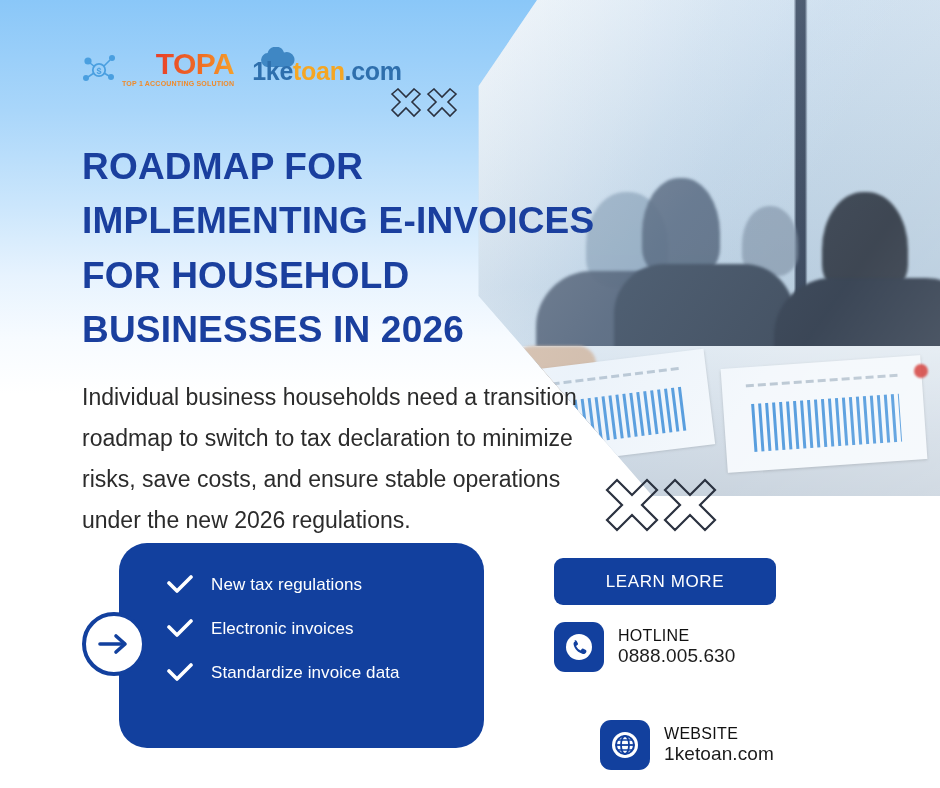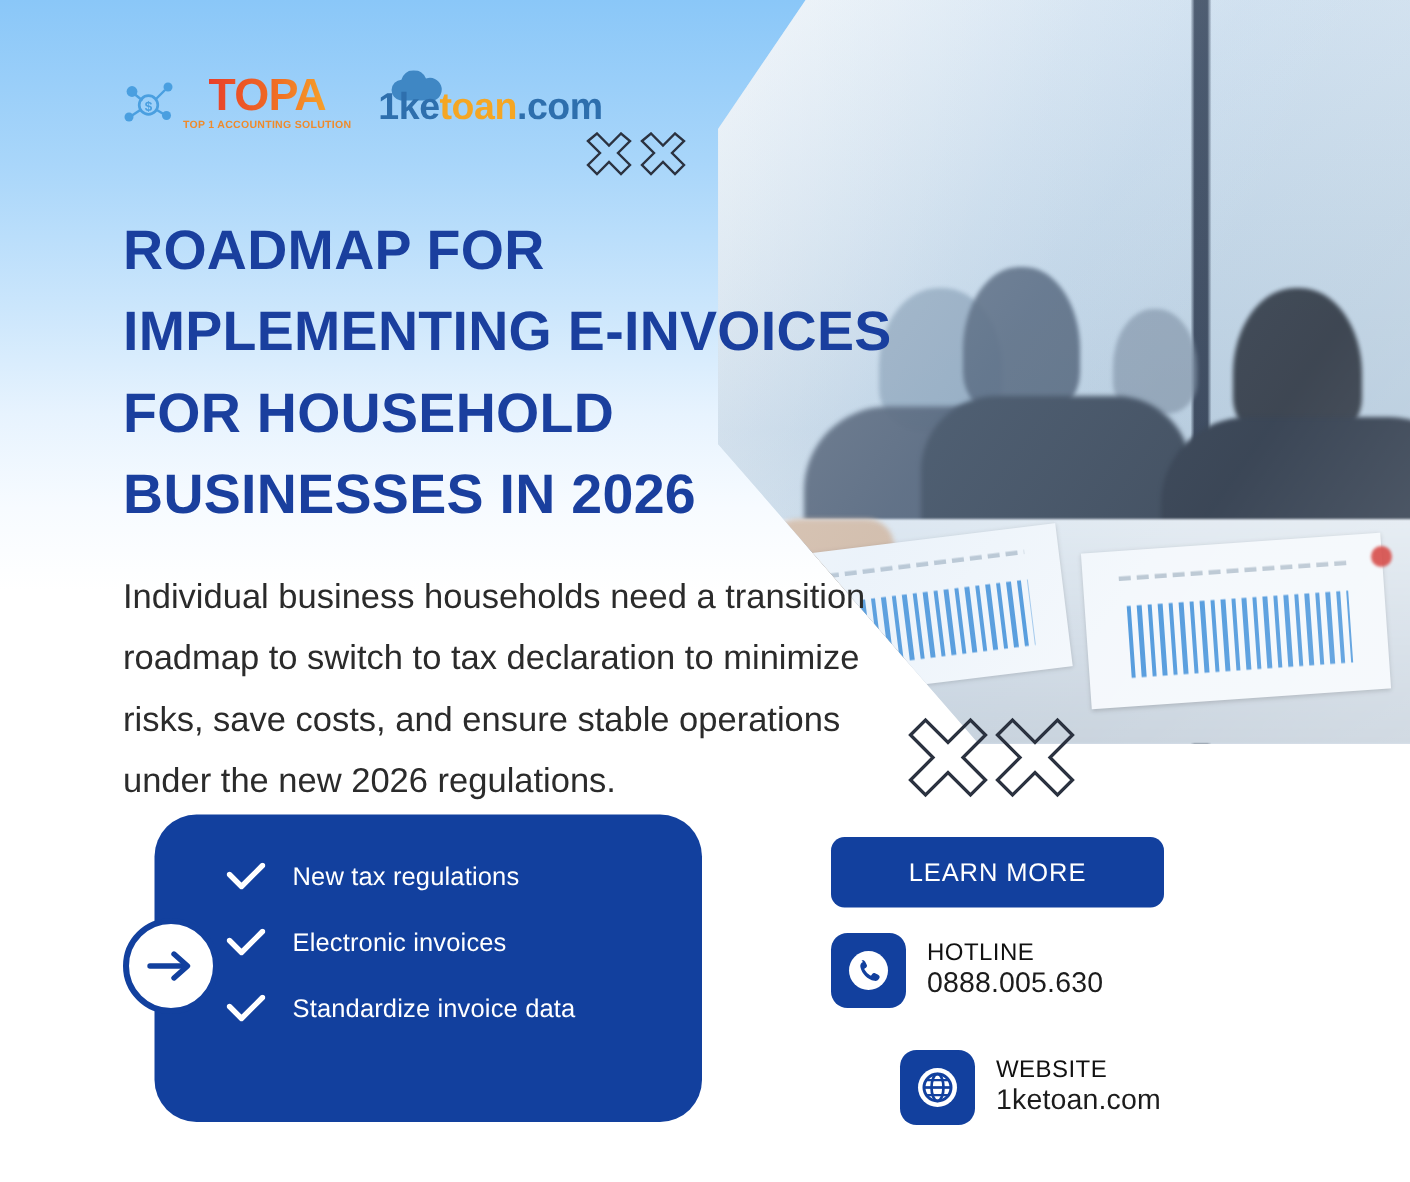--- a/index.html
+++ b/index.html
@@ -68,21 +68,21 @@
   .ph-glass{ position:absolute; inset:0; background:linear-gradient(125deg, rgba(255,255,255,.34) 0%, rgba(190,215,240,.16) 44%, rgba(255,255,255,.06) 70%, rgba(255,255,255,.2) 100%);}
 
   
   .xmark{ position:absolute; }
   .xmark svg{ display:block; }
 
   
   .logos{ position:absolute; left:82px; top:50px; display:flex; align-items:center; gap:18px;}
   .logo-topa{ display:flex; align-items:flex-end; gap:4px;}
   .topa-mark{ width:36px; height:34px; }
-  .topa-text-wrap{ display:flex; flex-direction:column; align-items:center; }
+  .topa-text-wrap{ display:flex; flex-direction:column; align-items:flex-end; }
   .topa-word{
     font-size:30px; font-weight:bold; letter-spacing:-.5px; line-height:.96;
     background:linear-gradient(90deg,#e8402a 0%, #ef6a24 55%, #f6a02a 100%);
     -webkit-background-clip:text; background-clip:text; color:transparent;
   }
   .topa-tag{ font-size:7px; font-weight:bold; letter-spacing:.2px; color:#f08a2a; white-space:nowrap; margin-top:1px;}
   .logo-1ketoan{ display:flex; align-items:center; position:relative; padding-top:6px;}
   .cloud{ position:absolute; left:6px; top:-4px; width:40px; height:22px;}
   .kt-word{ font-size:25px; font-weight:bold; letter-spacing:-.3px; position:relative; z-index:2;}
   .kt-b{ color:#2e6fad; }
@@ -97,21 +97,21 @@
   .headline span{ display:block; }
 
   
   .body-copy{
     position:absolute; left:82px; top:377px; width:530px;
     color:#2b2b2b; font-size:23px; line-height:1.78;
   }
 
   
   .features{
-    position:absolute; left:103px; top:543px; width:365px; height:205px;
+    position:absolute; left:119px; top:543px; width:365px; height:205px;
     background:#12409e; border-radius:28px;
   }
   .feat-list{ position:absolute; left:48px; top:20px; right:14px; }
   .feat-item{ display:flex; align-items:center; height:44px; gap:18px; }
   .feat-check{ width:26px; height:20px; flex:0 0 26px; }
   .feat-label{ color:#ffffff; font-size:17px; letter-spacing:.1px; }
 
   .arrow-badge{
     position:absolute; left:82px; top:612px; width:64px; height:64px;
     background:#ffffff; border:4px solid #12409e; border-radius:50%;
@@ -120,21 +120,21 @@
 
   
   .cta{
     position:absolute; left:554px; top:558px; width:222px; height:47px;
     background:#12409e; border-radius:9px;
     display:flex; align-items:center; justify-content:center;
     color:#ffffff; font-size:17px; font-weight:normal; letter-spacing:.6px;
   }
   .contact{ position:absolute; left:554px; display:flex; align-items:center; gap:14px; }
   .contact.hotline{ top:622px; }
-  .contact.website{ top:700px;padding-left:46px; }
+  .contact.website{ top:720px;padding-left:46px; }
   .c-icon{
     width:50px; height:50px; background:#12409e; border-radius:11px;
     display:flex; align-items:center; justify-content:center; flex:0 0 50px;
   }
   .c-text{ display:flex; flex-direction:column; line-height:1.12; }
   .c-label{ font-size:16px; font-weight:normal; color:#111111; letter-spacing:.3px; }
   .c-value{ font-size:19px; color:#1c1c1c; letter-spacing:.1px; }
 </style>
 </head>
 <body>

